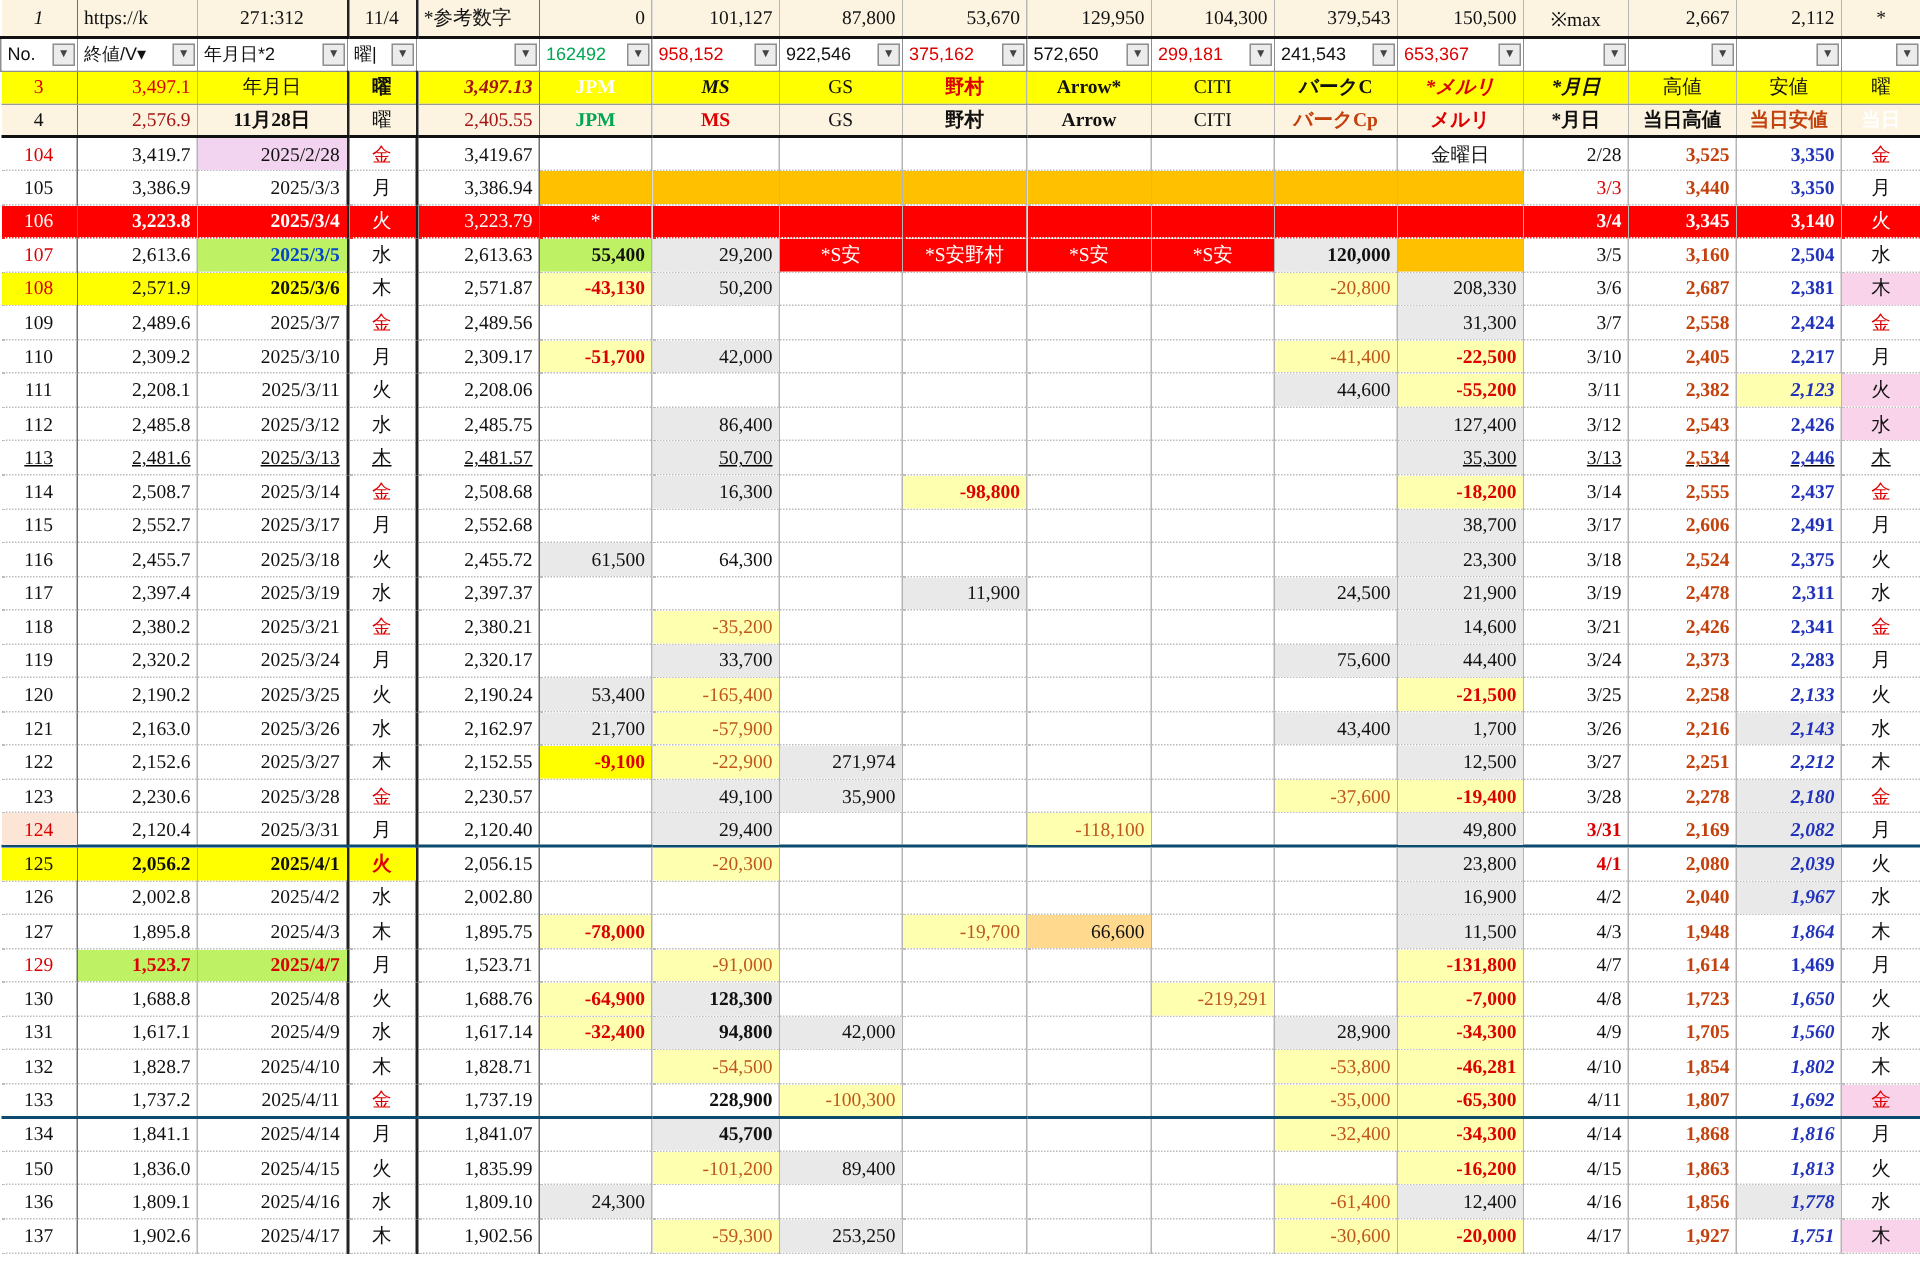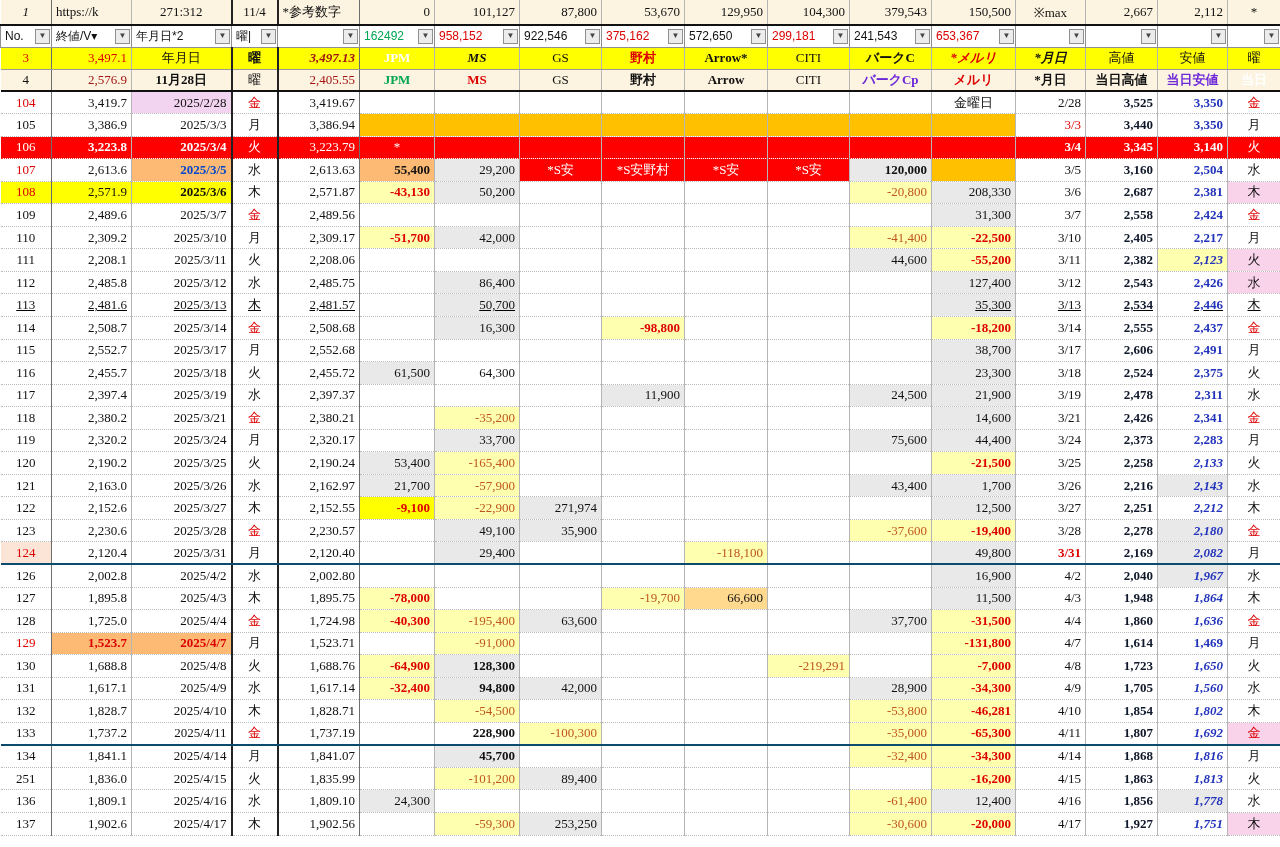--- a/index.html
+++ b/index.html
@@ -16,25 +16,25 @@
   td:nth-child(5){border-right:1px solid #6e6e6e;margin-left:16px;}
   tr.titleRow td{background:#fcf3e0;border-bottom:2px solid #111;font-size:13px;}
   tr.filterRow td{border:1px solid #8f8f8f;background:#fff;text-align:left;
      font-size:12px;font-family:"Liberation Sans",sans-serif;padding-right:16px;}
   tr.h3Row td{background:#ffff00;border-bottom:1px solid #9a9a9a;}
   tr.h4Row td{border-bottom:2px solid #111;background:#fcf3e0;}
   tr.redRow td{background:#fe0000;color:#fff;border-bottom:1px dotted #fe2020;}
   tr.thickBottom td{border-bottom:2px solid #0c4a6e;}
   
   .r{color:#dd0000;} .mr{color:#a31515;} .o{color:#c0561c;} .g{color:#00a651;}
-  .bl{color:#6d28d9;} .blB{color:#0047cc;} .w{color:#fff;} .pkT{color:#ffb9c6;}
-  .hv{color:#0f172a;font-weight:bold;} .lv{color:#2233bb;font-weight:bold;}
+  .bl{color:#c2410c;} .blB{color:#0047cc;} .w{color:#fff;} .pkT{color:#ffb9c6;}
+  .hv{color:#c2410c;font-weight:bold;} .lv{color:#2233bb;font-weight:bold;}
   
   .yY{background:#ffff00;} .yy{background:#ffffb0;} .gg{background:#e9e9e9;}
-  .grn{background:#fdba74;} .or{background:#ffc000;} .or2{background:#f6a727;}
+  .grn{background:#bef264;} .or{background:#ffc000;} .or2{background:#f6a727;}
   .oL{background:#ffd98e;} .rr{background:#fe0000;} .pkD{background:#f3d4f0;}
   .pk{background:#f9d3ea;} .pk2{background:#f7cfe7;} .pk3{background:#fbdfd8;}
   .tan{background:#f9e0bb;} .pe{background:#fce4d6;}
   .wbg{background:#fff;}
   
   .c{text-align:center !important;} .l{text-align:left !important;}
   .b{font-weight:bold;} .i{font-style:italic;}
   .dd{position:absolute;right:1px;top:50%;margin-top:-7px;width:13px;height:13px;
       background:#ececec;border:1px solid #8f8f8f;color:#444;font-size:8px;
       line-height:12px;text-align:center;font-style:normal;font-weight:normal;}
@@ -532,20 +532,39 @@
         <td class="yy o">-118,100</td>
         <td></td>
         <td></td>
         <td class="gg">49,800</td>
         <td class="r b">3/31</td>
         <td class="hv">2,169</td>
         <td class="lv i gg">2,082</td>
         <td>月</td>
       </tr>
       <tr style="height: 22.55px;">
+        <td class="yY">125</td>
+        <td class="yY b">2,056.2</td>
+        <td class="yY b">2025/4/1</td>
+        <td class="yY r b">火</td>
+        <td>2,056.15</td>
+        <td></td>
+        <td class="yy o">-20,300</td>
+        <td></td>
+        <td></td>
+        <td></td>
+        <td></td>
+        <td></td>
+        <td class="gg">23,800</td>
+        <td class="r b">4/1</td>
+        <td class="hv">2,080</td>
+        <td class="lv i gg">2,039</td>
+        <td>火</td>
+      </tr>
+      <tr style="height: 22.55px;">
         <td>126</td>
         <td>2,002.8</td>
         <td>2025/4/2</td>
         <td>水</td>
         <td>2,002.80</td>
         <td></td>
         <td></td>
         <td></td>
         <td></td>
         <td></td>
@@ -568,39 +587,20 @@
         <td></td>
         <td class="yy o">-19,700</td>
         <td class="oL">66,600</td>
         <td></td>
         <td></td>
         <td class="gg">11,500</td>
         <td>4/3</td>
         <td class="hv">1,948</td>
         <td class="lv i">1,864</td>
         <td>木</td>
-      </tr>
-      <tr style="height: 22.55px;">
-        <td>128</td>
-        <td>1,725.0</td>
-        <td>2025/4/4</td>
-        <td class="r">金</td>
-        <td>1,724.98</td>
-        <td class="yy r b">-40,300</td>
-        <td class="yy o">-195,400</td>
-        <td class="gg">63,600</td>
-        <td></td>
-        <td></td>
-        <td></td>
-        <td class="gg">37,700</td>
-        <td class="yy r b">-31,500</td>
-        <td>4/4</td>
-        <td class="hv">1,860</td>
-        <td class="lv i">1,636</td>
-        <td class="r">金</td>
       </tr>
       <tr style="height: 22.55px;">
         <td class="r">129</td>
         <td class="grn r b">1,523.7</td>
         <td class="grn r b">2025/4/7</td>
         <td>月</td>
         <td>1,523.71</td>
         <td></td>
         <td class="yy o">-91,000</td>
         <td></td>
@@ -703,21 +703,21 @@
         <td></td>
         <td></td>
         <td class="yy o">-32,400</td>
         <td class="yy r b">-34,300</td>
         <td>4/14</td>
         <td class="hv">1,868</td>
         <td class="lv i">1,816</td>
         <td>月</td>
       </tr>
       <tr style="height: 22.55px;">
-        <td>251</td>
+        <td>150</td>
         <td>1,836.0</td>
         <td>2025/4/15</td>
         <td>火</td>
         <td>1,835.99</td>
         <td></td>
         <td class="yy o">-101,200</td>
         <td class="gg">89,400</td>
         <td></td>
         <td></td>
         <td></td>

